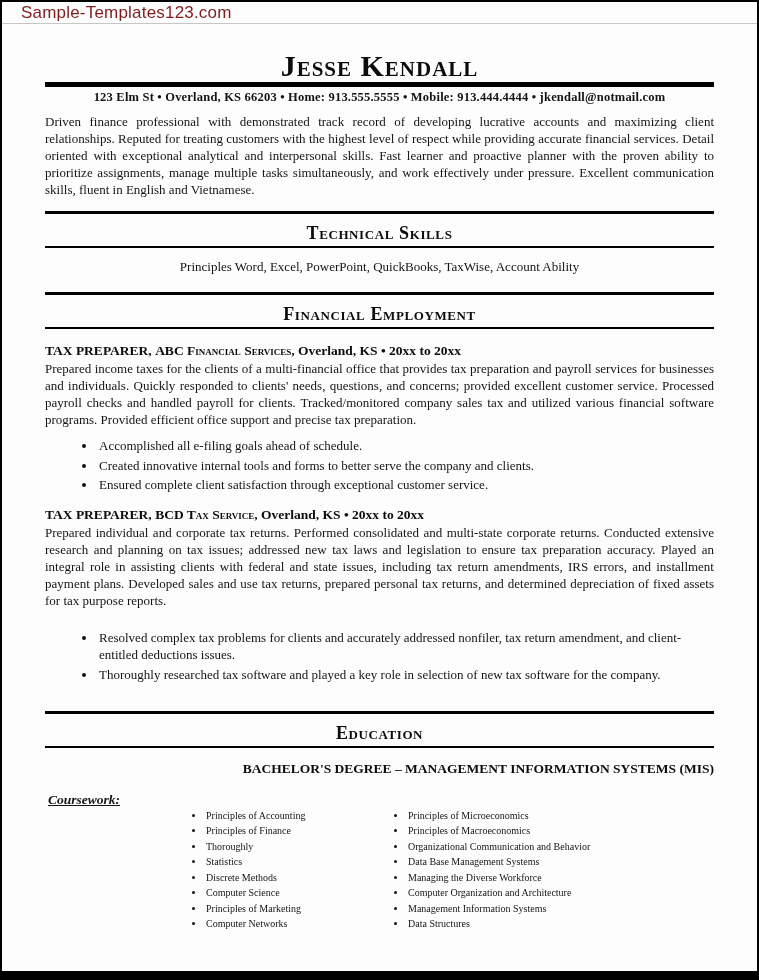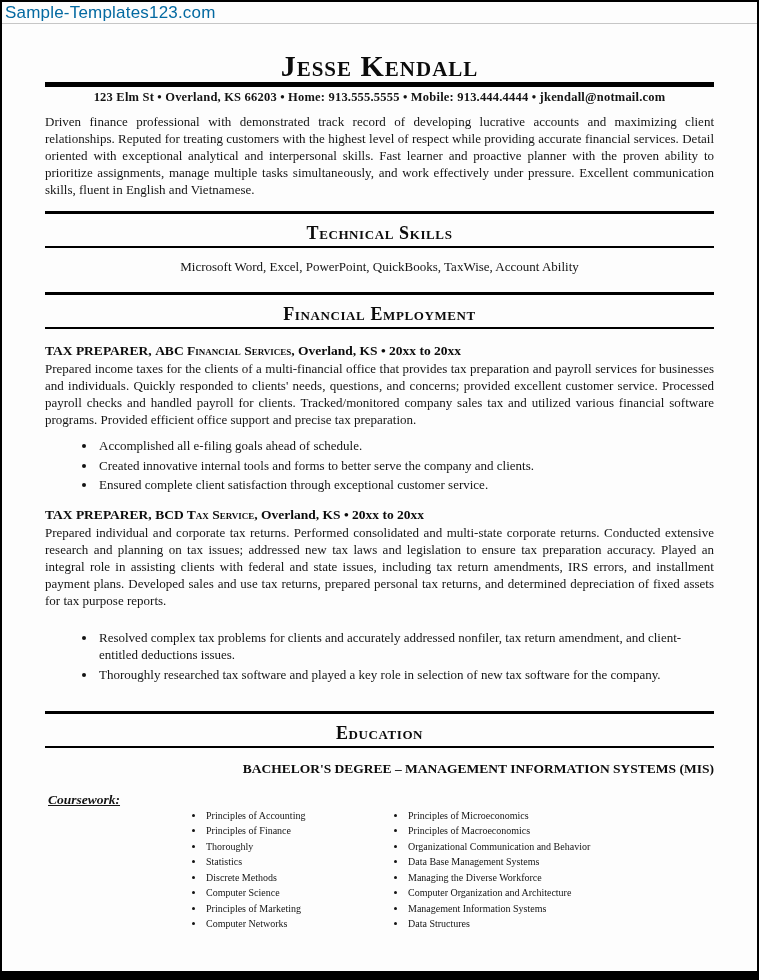--- a/index.html
+++ b/index.html
@@ -18,22 +18,22 @@
   }
   .watermark-bar {
     height: 21px;
     border-bottom: 1px solid #c6c6c6;
     display: flex;
     align-items: center;
   }
   .watermark-text {
     font-family: "Liberation Sans", sans-serif;
     font-size: 17px;
-    color: #0369a1;
-    padding-left: 3px;
+    color: #7f1d1d;
+    padding-left: 19px;
     letter-spacing: 0.2px;
   }
   .content { padding: 0 43px; }
   .name {
     margin-top: 27px;
     text-align: center;
     font-variant: small-caps;
     font-weight: bold;
     font-size: 30px;
     line-height: 30px;
@@ -151,21 +151,21 @@
 
     <div class="name">Jesse Kendall</div>
     <div class="header-rule"></div>
     <div class="contact">123 Elm St • Overland, KS 66203 • Home: 913.555.5555 • Mobile: 913.444.4444 • jkendall@notmail.com</div>
 
     <div class="summary">Driven finance professional with demonstrated track record of developing lucrative accounts and maximizing client relationships. Reputed for treating customers with the highest level of respect while providing accurate financial services. Detail oriented with exceptional analytical and interpersonal skills. Fast learner and proactive planner with the proven ability to prioritize assignments, manage multiple tasks simultaneously, and work effectively under pressure. Excellent communication skills, fluent in English and Vietnamese.</div>
 
     <div class="section-block first">
       <span class="section-heading">Technical Skills</span>
     </div>
-    <div class="skills-line">Microsoft Word, Excel, PowerPoint, QuickBooks, TaxWise, Account Ability</div>
+    <div class="skills-line">Principles Word, Excel, PowerPoint, QuickBooks, TaxWise, Account Ability</div>
 
     <div class="section-block second">
       <span class="section-heading">Financial Employment</span>
     </div>
 
     <div class="job">
       <div class="job-heading">
         <span>TAX PREPARER,</span>
         <span class="smallcaps">ABC Financial Services,</span>
         <span>Overland, KS • 20xx to 20xx</span>

